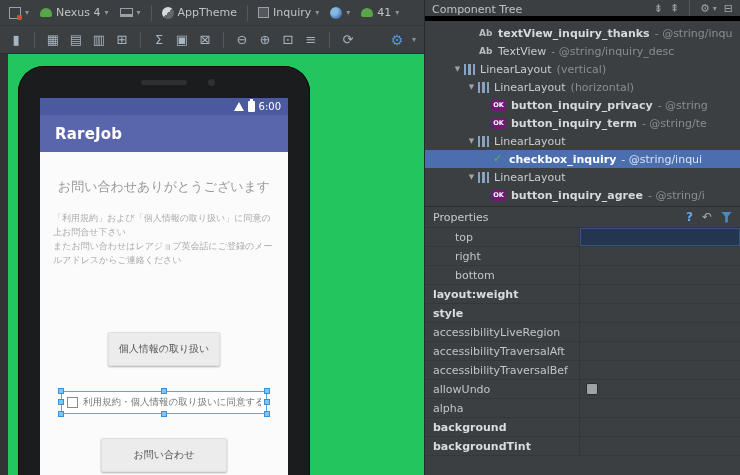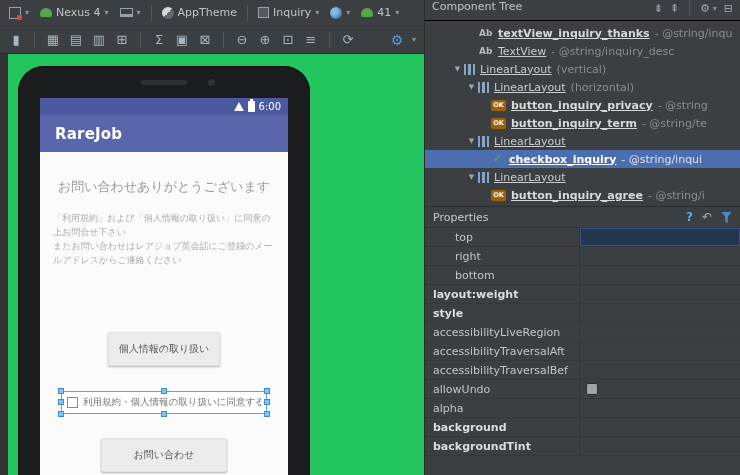--- a/index.html
+++ b/index.html
@@ -46,33 +46,33 @@
   .cblabel { font-size:9.5px; color:#767676; white-space:nowrap; overflow:hidden; }
   .handle { position:absolute; width:6px; height:6px; background:#7ec6f7; border:1px solid #3d8fd1; }
   .h-tl{left:-4px;top:-4px}.h-tm{left:calc(50% - 3px);top:-4px}.h-tr{right:-4px;top:-4px}
   .h-ml{left:-4px;top:calc(50% - 3px)}.h-mr{right:-4px;top:calc(50% - 3px)}
   .h-bl{left:-4px;bottom:-4px}.h-bm{left:calc(50% - 3px);bottom:-4px}.h-br{right:-4px;bottom:-4px}
   .agree { margin-top:24px; text-align:center; }
   .agree .pbtn { padding:9px 32px; }
 
   
   .right-col { width:315px; flex:none; display:flex; flex-direction:column; overflow:hidden; background:#3c3f41; }
-  .tree-header { height:21px; flex:none; display:flex; align-items:flex-start; padding:0 7px; font-size:11px; color:#c0c2c4; border-bottom:1px solid #000000; }
+  .tree-header { height:21px; flex:none; display:flex; align-items:flex-end; padding:0 7px; font-size:11px; color:#c0c2c4; border-bottom:5px solid #000000; }
   .th-icons { margin-left:auto; display:flex; align-items:center; gap:7px; color:#9fa5ab; font-size:11px; }
   .th-icons .caret { margin-left:-4px; }
 
   .tree { flex:none; padding:3px 0 2px; font-size:11px; }
   .trow { height:18px; display:flex; align-items:center; white-space:nowrap; overflow:hidden; cursor:default; }
   .arrow { width:13px; flex:none; text-align:center; font-size:7px; color:#9da3a8; }
   .ticon { flex:none; margin-right:5px; }
   .ticon-ab { font-size:9px; font-weight:bold; color:#b8bcbf; width:14px; }
   .ticon-ll { width:11px; height:11px; background:linear-gradient(90deg,#87a5c3 0 22%,transparent 22% 40%,#87a5c3 40% 62%,transparent 62% 79%,#87a5c3 79% 100%); }
-  .ticon-btn { width:15px; height:11px; background:#a16207; border-radius:2px; color:#fff; font-size:6.5px; font-weight:bold; display:flex; align-items:center; justify-content:center; }
+  .ticon-btn { width:15px; height:11px; background:#701a75; border-radius:2px; color:#fff; font-size:6.5px; font-weight:bold; display:flex; align-items:center; justify-content:center; }
   .ticon-cb { width:13px; height:12px; color:#64b53e; font-weight:bold; font-size:11px; line-height:12px; text-align:center; }
-  .tname { color:#c9cbcd;text-decoration:underline; }
+  .tname { color:#c9cbcd; }
   .tname.id { font-weight:bold; color:#d6d8da; }
   .tdetail { color:#8a8d90; margin-left:5px; }
   .trow.sel { background:#4b6eaf; }
   .trow.sel .tname, .trow.sel .arrow { color:#fff; }
   .trow.sel .tdetail { color:#d9e2f2; }
 
   .props-header { height:22px; flex:none; display:flex; align-items:center; padding:0 8px; font-size:11px; color:#c6c8ca; border-top:1px solid #2b2d2f; border-bottom:1px solid #333537; }
   .ph-icons { margin-left:auto; display:flex; align-items:center; gap:9px; }
   .help-q { color:#63a7f0; font-weight:bold; font-size:12px; }
   .undo { color:#a7abaf; font-size:12px; }

